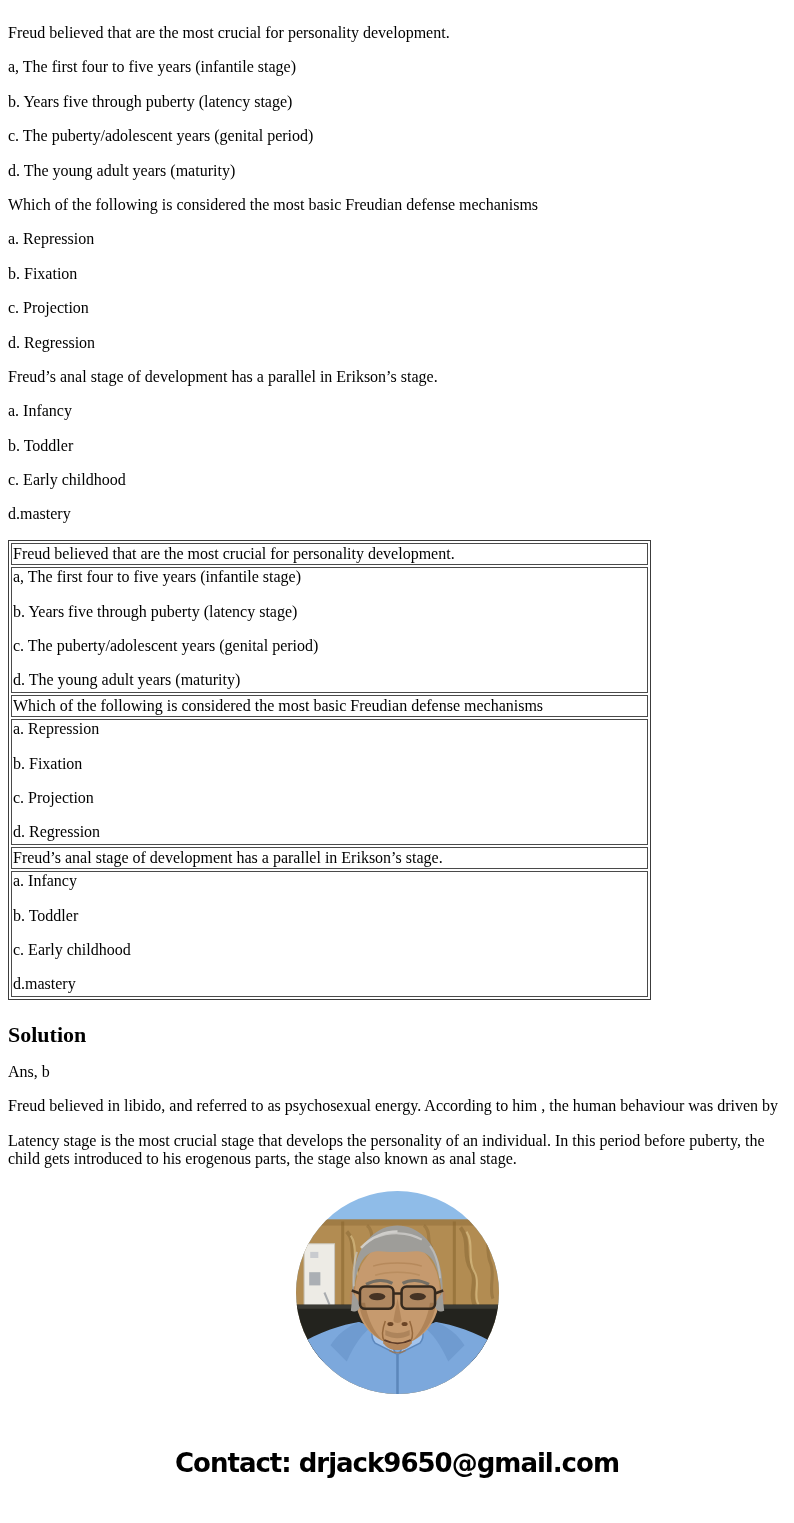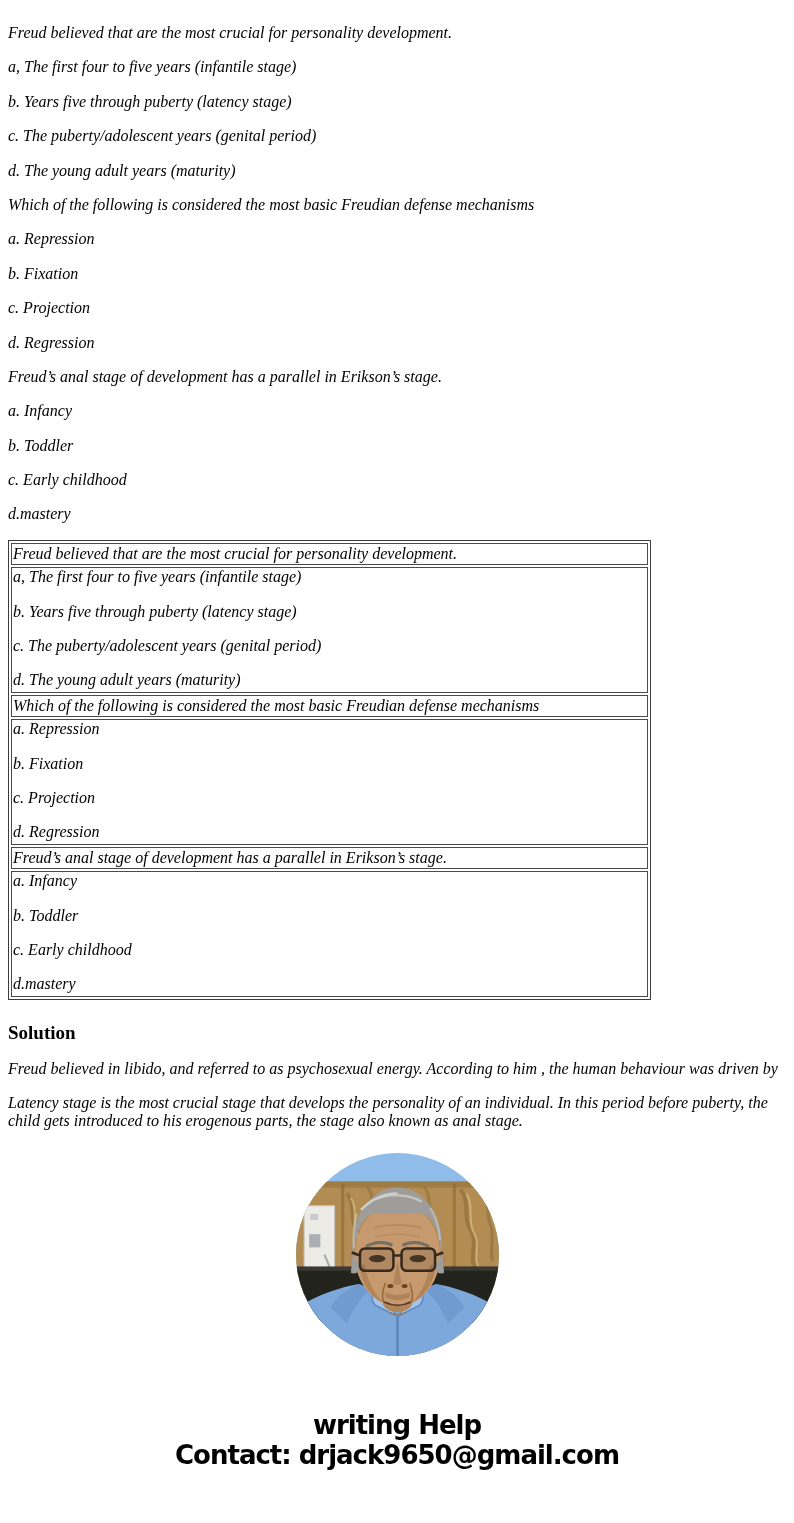--- a/index.html
+++ b/index.html
@@ -4,41 +4,41 @@
 <style>
   html, body { background: #ffffff; }
   body {
     margin: 8px;
     width: 778px;
     color: #000000;
     font-family: "Liberation Serif", serif;
     font-size: 16px;
     line-height: 1.15;
   }
-  p { margin: 16px 0; font-style: italic; }
+  p { margin: 16px 0; }
 
   
   table.q-table {
     border-collapse: separate;
     border-spacing: 2px;
     border: 1px solid #3c3c3c;
     width: 643px;
     margin: 0;
   }
   table.q-table td {
     border: 1px solid #4a4a4a;
     padding: 0 1px;
     vertical-align: top;
   }
   td.question-cell p { margin: 1px 0; }
   td.options-cell p  { margin: 0 0 16px; }
   td.options-cell p:last-child { margin: 0 0 2px; }
 
   h3.solution-heading {
-    font-size: 19px;
+    font-size: 22px;
     font-weight: bold;
     margin: 22px 0 14px;
   }
 
   .avatar-wrap {
     text-align: center;
     margin-top: 22px;
   }
   .avatar-wrap svg { display: inline-block; }
 
@@ -115,20 +115,21 @@
           <p>b. Toddler</p>
           <p>c. Early childhood</p>
           <p>d.mastery</p>
         </td>
       </tr>
     </tbody>
   </table>
 
   <h3 class="solution-heading">Solution</h3>
 
+  <p>Ans, b</p>
   <p>Freud believed in libido, and referred to as psychosexual energy. According to him , the human behaviour was driven by</p>
   <p>Latency stage is the most crucial stage that develops the personality of an individual. In this period before puberty, the child gets introduced to his erogenous parts, the stage also known as anal stage.</p>
 
   <div class="avatar-wrap">
     <svg width="203" height="203" viewBox="0 0 200 200" aria-hidden="true">
       <defs>
         <clipPath id="avclip">
             <circle cx="100" cy="100" r="100"></circle>
           </clipPath>
       </defs>
@@ -222,17 +223,16 @@
         <g>
           <path d="M88,137 C96,141 104,141 112,137 L112,142 C104,146 96,146 88,142 Z" fill="#8f6a45" opacity="0.45"></path>
           <path d="M87,147 C95,151 105,151 113,147" stroke="#5d3b28" stroke-width="2" fill="none"></path>
           <path d="M92,157 C97,160 103,160 108,157" stroke="#a1744a" stroke-width="1.5" fill="none" opacity="0.8"></path>
         </g>
       </g>
     </svg>
   </div>
 
   <div class="footer">
-    <div>writing Help</div>
     <div>Contact: drjack9650@gmail.com</div>
   </div>
 
 </main>
 
 </body></html>

